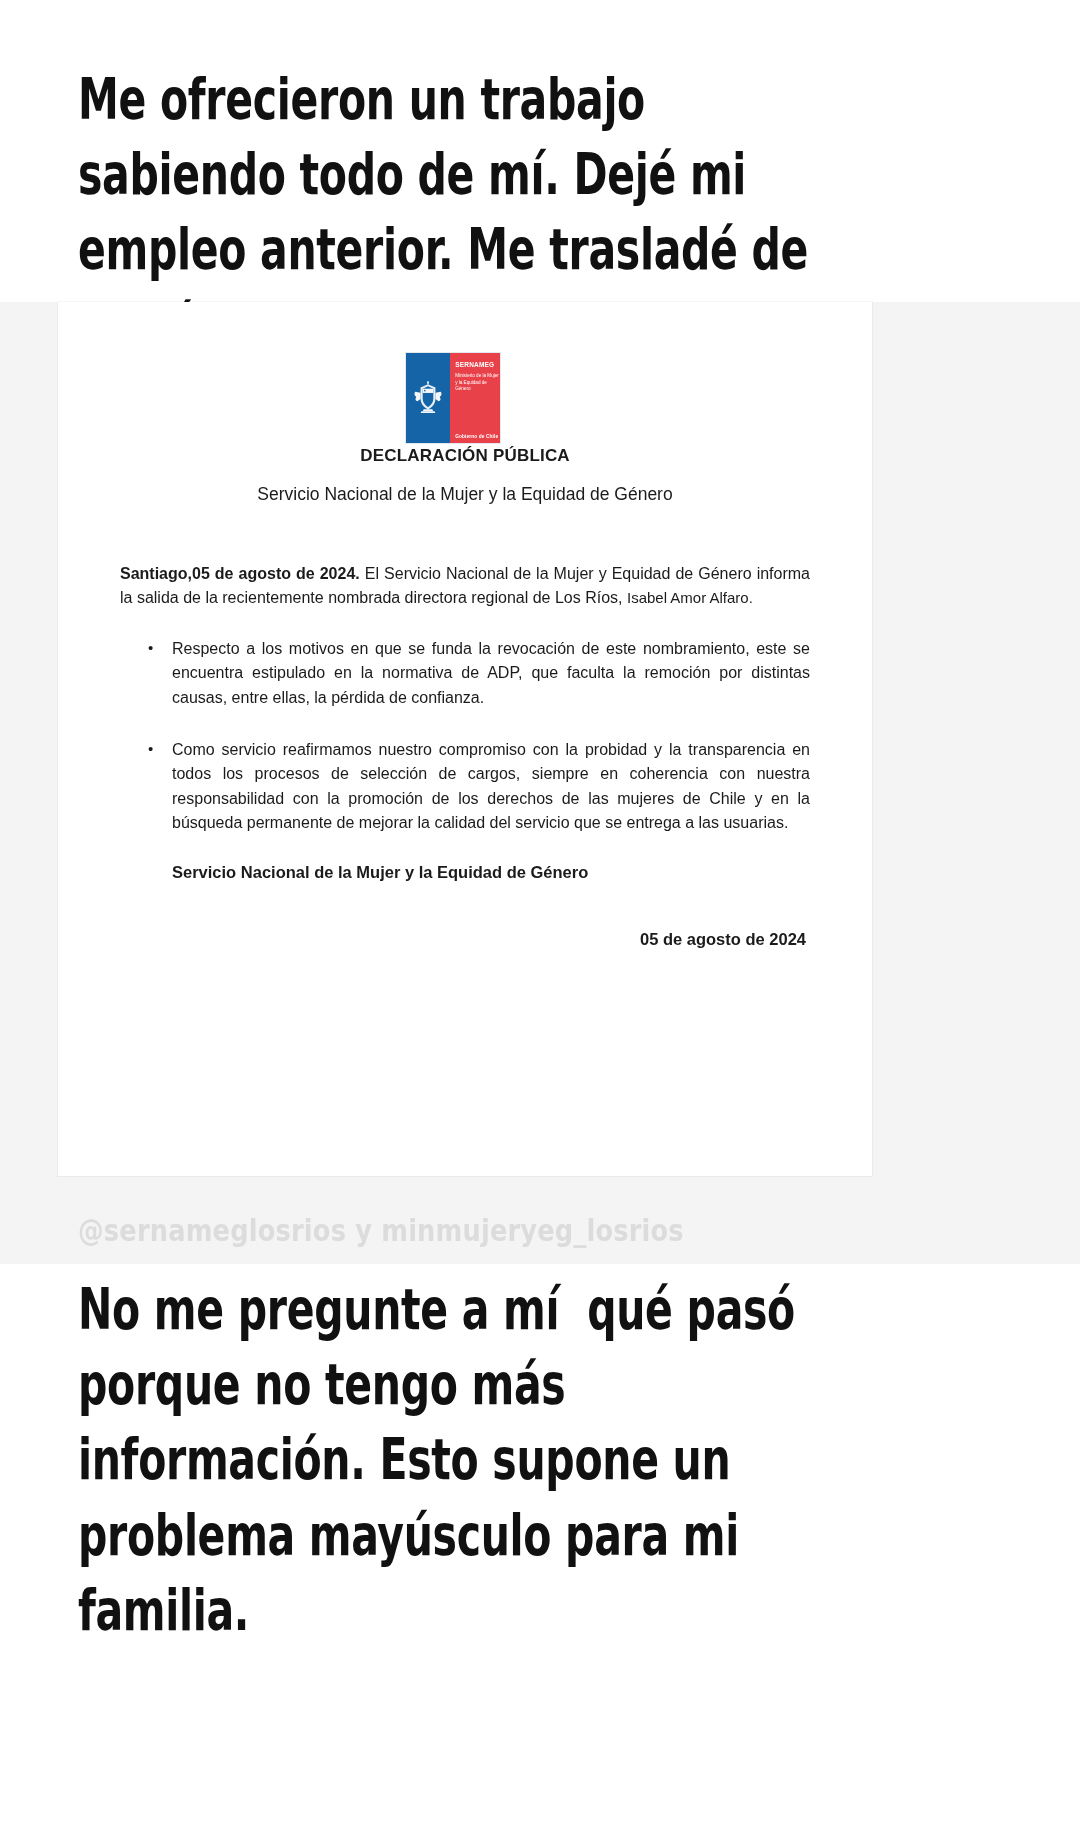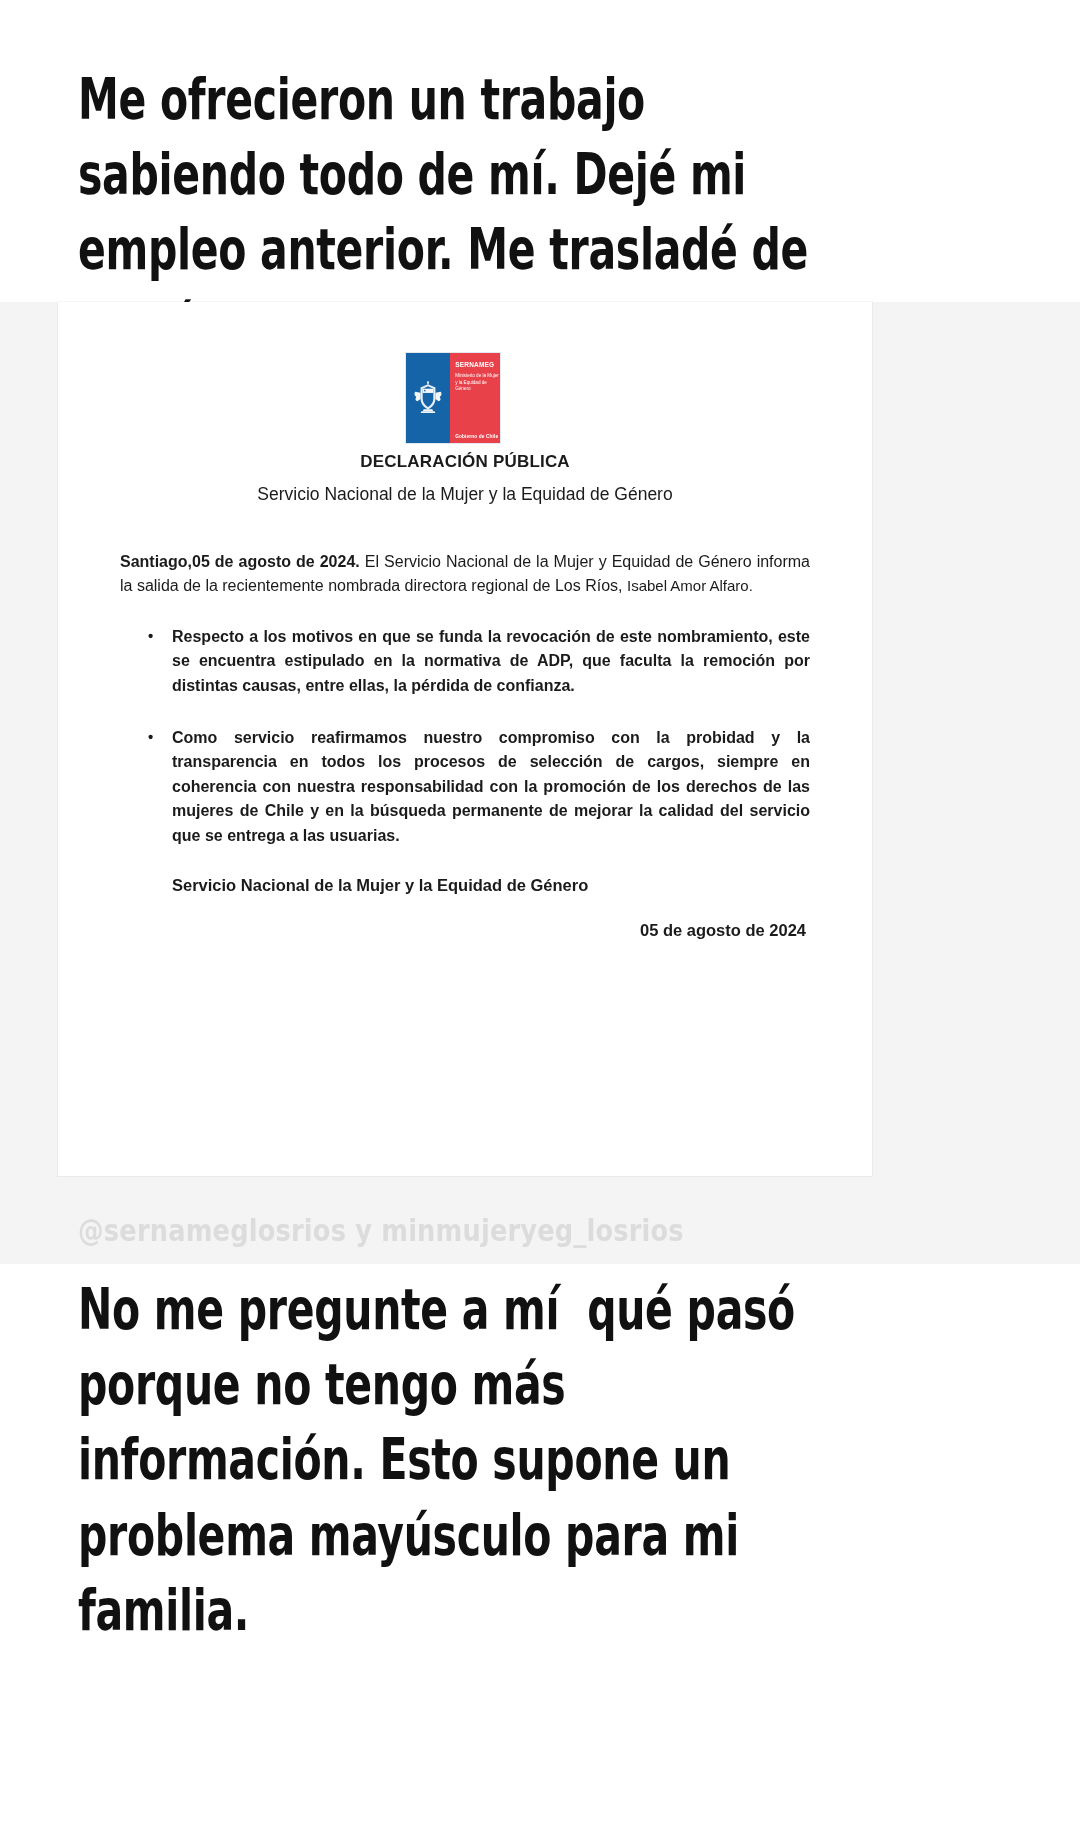--- a/index.html
+++ b/index.html
@@ -130,21 +130,21 @@
     color: #ffffff;
     font-size: 4.8px;
     font-weight: 600;
     letter-spacing: 0.1px;
   }
 
   
   .doc-title {
     position: absolute;
     left: 0;
-    top: 150px;
+    top: 144px;
     width: 100%;
     text-align: center;
     font-size: 17px;
     font-weight: 700;
     color: #1b1b1b;
     letter-spacing: 0.2px;
   }
   .doc-subtitle {
     position: absolute;
     left: 0;
@@ -153,21 +153,21 @@
     text-align: center;
     font-size: 17.5px;
     font-weight: 400;
     color: #1b1b1b;
   }
 
   
   .doc-body {
     position: absolute;
     left: 62px;
-    top: 248px;
+    top: 260px;
     width: 690px;
   }
 
   .lede {
     font-size: 16px;
     line-height: 1.52;
     color: #1b1b1b;
     text-align: justify;
     margin-bottom: 26px;
   }
@@ -175,21 +175,20 @@
     font-weight: 700;
   }
   .lede .name {
     font-size: 15px;
   }
 
   .bullets {
     list-style: none;
     padding: 0;
     margin: 0;
-    font-weight: bold;
   }
   .bullets li {
     position: relative;
     padding-left: 52px;
     font-size: 16px;
     line-height: 1.54;
     color: #1b1b1b;
     text-align: justify;
     margin-bottom: 27px;
   }
@@ -204,21 +203,21 @@
 
   .sign-block {
     margin-top: 24px;
     padding-left: 52px;
     font-size: 16.5px;
     font-weight: 700;
     color: #1b1b1b;
   }
 
   .sign-date {
-    margin-top: 26px;
+    margin-top: 48px;
     text-align: right;
     padding-right: 4px;
     font-size: 16.5px;
     font-weight: 700;
     color: #1b1b1b;
   }
 
   
   .handle {
     position: absolute;

